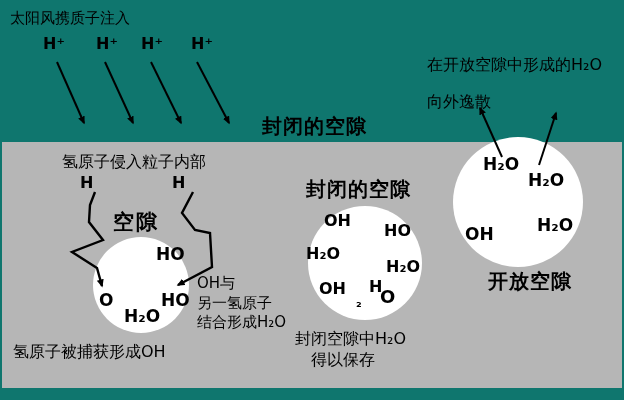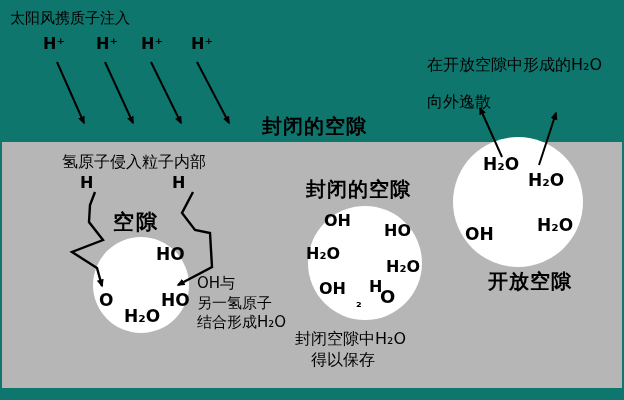--- a/index.html
+++ b/index.html
@@ -70,20 +70,21 @@
 
   <div class="hatom" style="left:80px;top:173px;">H</div>
   <div class="hatom" style="left:172px;top:173px;">H</div>
 
   <div class="txt big-heading" style="left:113px;top:209px;">空隙</div>
 
   <div class="txt small" style="left:197px;top:274px;">OH与</div>
   <div class="txt small" style="left:197px;top:294px;">另一氢原子</div>
   <div class="txt small" style="left:197px;top:313px;">结合形成H₂O</div>
 
+  <div class="txt caption" style="left:13px;top:342px;">氢原子被捕获形成OH</div>
 
   <div class="txt heading" style="left:306px;top:177px;">封闭的空隙</div>
   <div class="txt caption" style="left:295px;top:329px;">封闭空隙中H₂O</div>
   <div class="txt caption" style="left:311px;top:350px;">得以保存</div>
 
   <div class="txt heading" style="left:488px;top:269px;">开放空隙</div>
 
 <span class="mol" style="left: 156px; top: 246px; font-size: 17px;">HO</span>
     <span class="mol" style="left: 99px; top: 292px; font-size: 17px;">O</span>
     <span class="mol" style="left: 161px; top: 292px; font-size: 17px;">HO</span>

